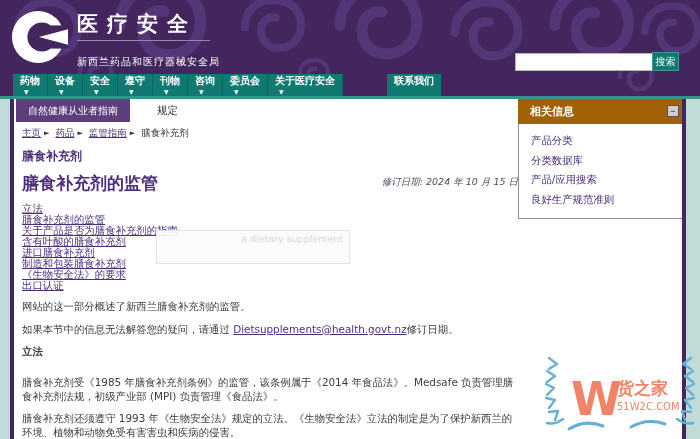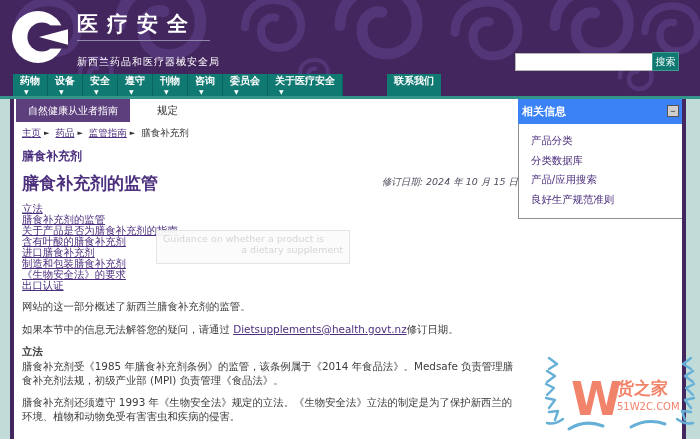--- a/index.html
+++ b/index.html
@@ -39,27 +39,27 @@
   .bc-sep{font-size:7px;color:#333;margin:0 3px;position:relative;top:-1px;}
   .section-label{margin-top:8px;font-size:12px;font-weight:bold;color:#4c2f7d;}
   .title-row{position:relative;margin-top:7px;height:22px;}
   .page-title{margin:0;font-size:17px;font-weight:bold;color:#4c2f7d;}
   .rev-date{position:absolute;right:0;top:4px;font-size:9.5px;font-style:italic;color:#514c5e;}
   .toc{margin-top:9px;}
   .toc a{display:block;font-size:10.4px;line-height:11px;color:#4c2f7d;text-decoration:underline;}
   .para{margin:0;margin-top:9px;font-size:10.4px;line-height:13.5px;color:#3c3c3c;}
   .para a{color:#4c2f7d;text-decoration:underline;}
   .leg-head{margin-top:9px;font-size:10.4px;font-weight:bold;color:#3c3c3c;}
-  .leg-first{margin-top:1px;}
+  .leg-first{margin-top:17px;}
   
   .tooltip{position:absolute;left:142px;top:131px;width:180px;height:28px;background:rgba(251,251,251,0.93);border:1px solid #e4e4e4;font-size:9.5px;color:#d5d5d5;padding:2px 6px;z-index:5;}
   .tooltip .l2{text-align:right;}
   
   .sidebar{position:absolute;left:504px;top:0px;width:166px;z-index:6;}
-  .sidebar-head{position:relative;height:25px;background:#3b82f6;color:#fff;font-size:11px;font-weight:bold;line-height:25px;padding-left:4px;}
+  .sidebar-head{position:relative;height:25px;background:#a16207;color:#fff;font-size:11px;font-weight:bold;line-height:25px;padding-left:12px;}
   .collapse-btn{position:absolute;right:5px;top:6px;width:12px;height:12px;background:#cfcfcf;border:1px solid #555;font-size:9px;line-height:10px;text-align:center;color:#222;padding:0;cursor:pointer;}
   .sidebar-body{background:#fff;border:1px solid #8f8f8f;border-top:none;padding:7px 6px 9px 12px;}
   .sidebar-body a{display:block;font-size:10.4px;line-height:19.5px;color:#4c2f7d;text-decoration:none;}
   
   .watermark{position:absolute;left:543px;top:356px;width:154px;height:83px;z-index:9;}
 </style>
 </head>
 <body>
 
 <div class="screen">
@@ -141,21 +141,20 @@
   <div class="vline-right"></div>
 
   <div class="panel">
 
     <div class="subnav">
       <a class="subnav-active">自然健康从业者指南</a>
       <a class="subnav-item">规定</a>
     </div>
 
     <div class="tooltip">
-      <div class="l1">Guidance on whether a product is</div>
       <div class="l2">a dietary supplement</div>
     </div>
 
     <div class="sidebar">
       <div class="sidebar-head">
         <span>相关信息</span>
         <button class="collapse-btn">−</button>
       </div>
       <div class="sidebar-body">
         <a>产品分类</a>

